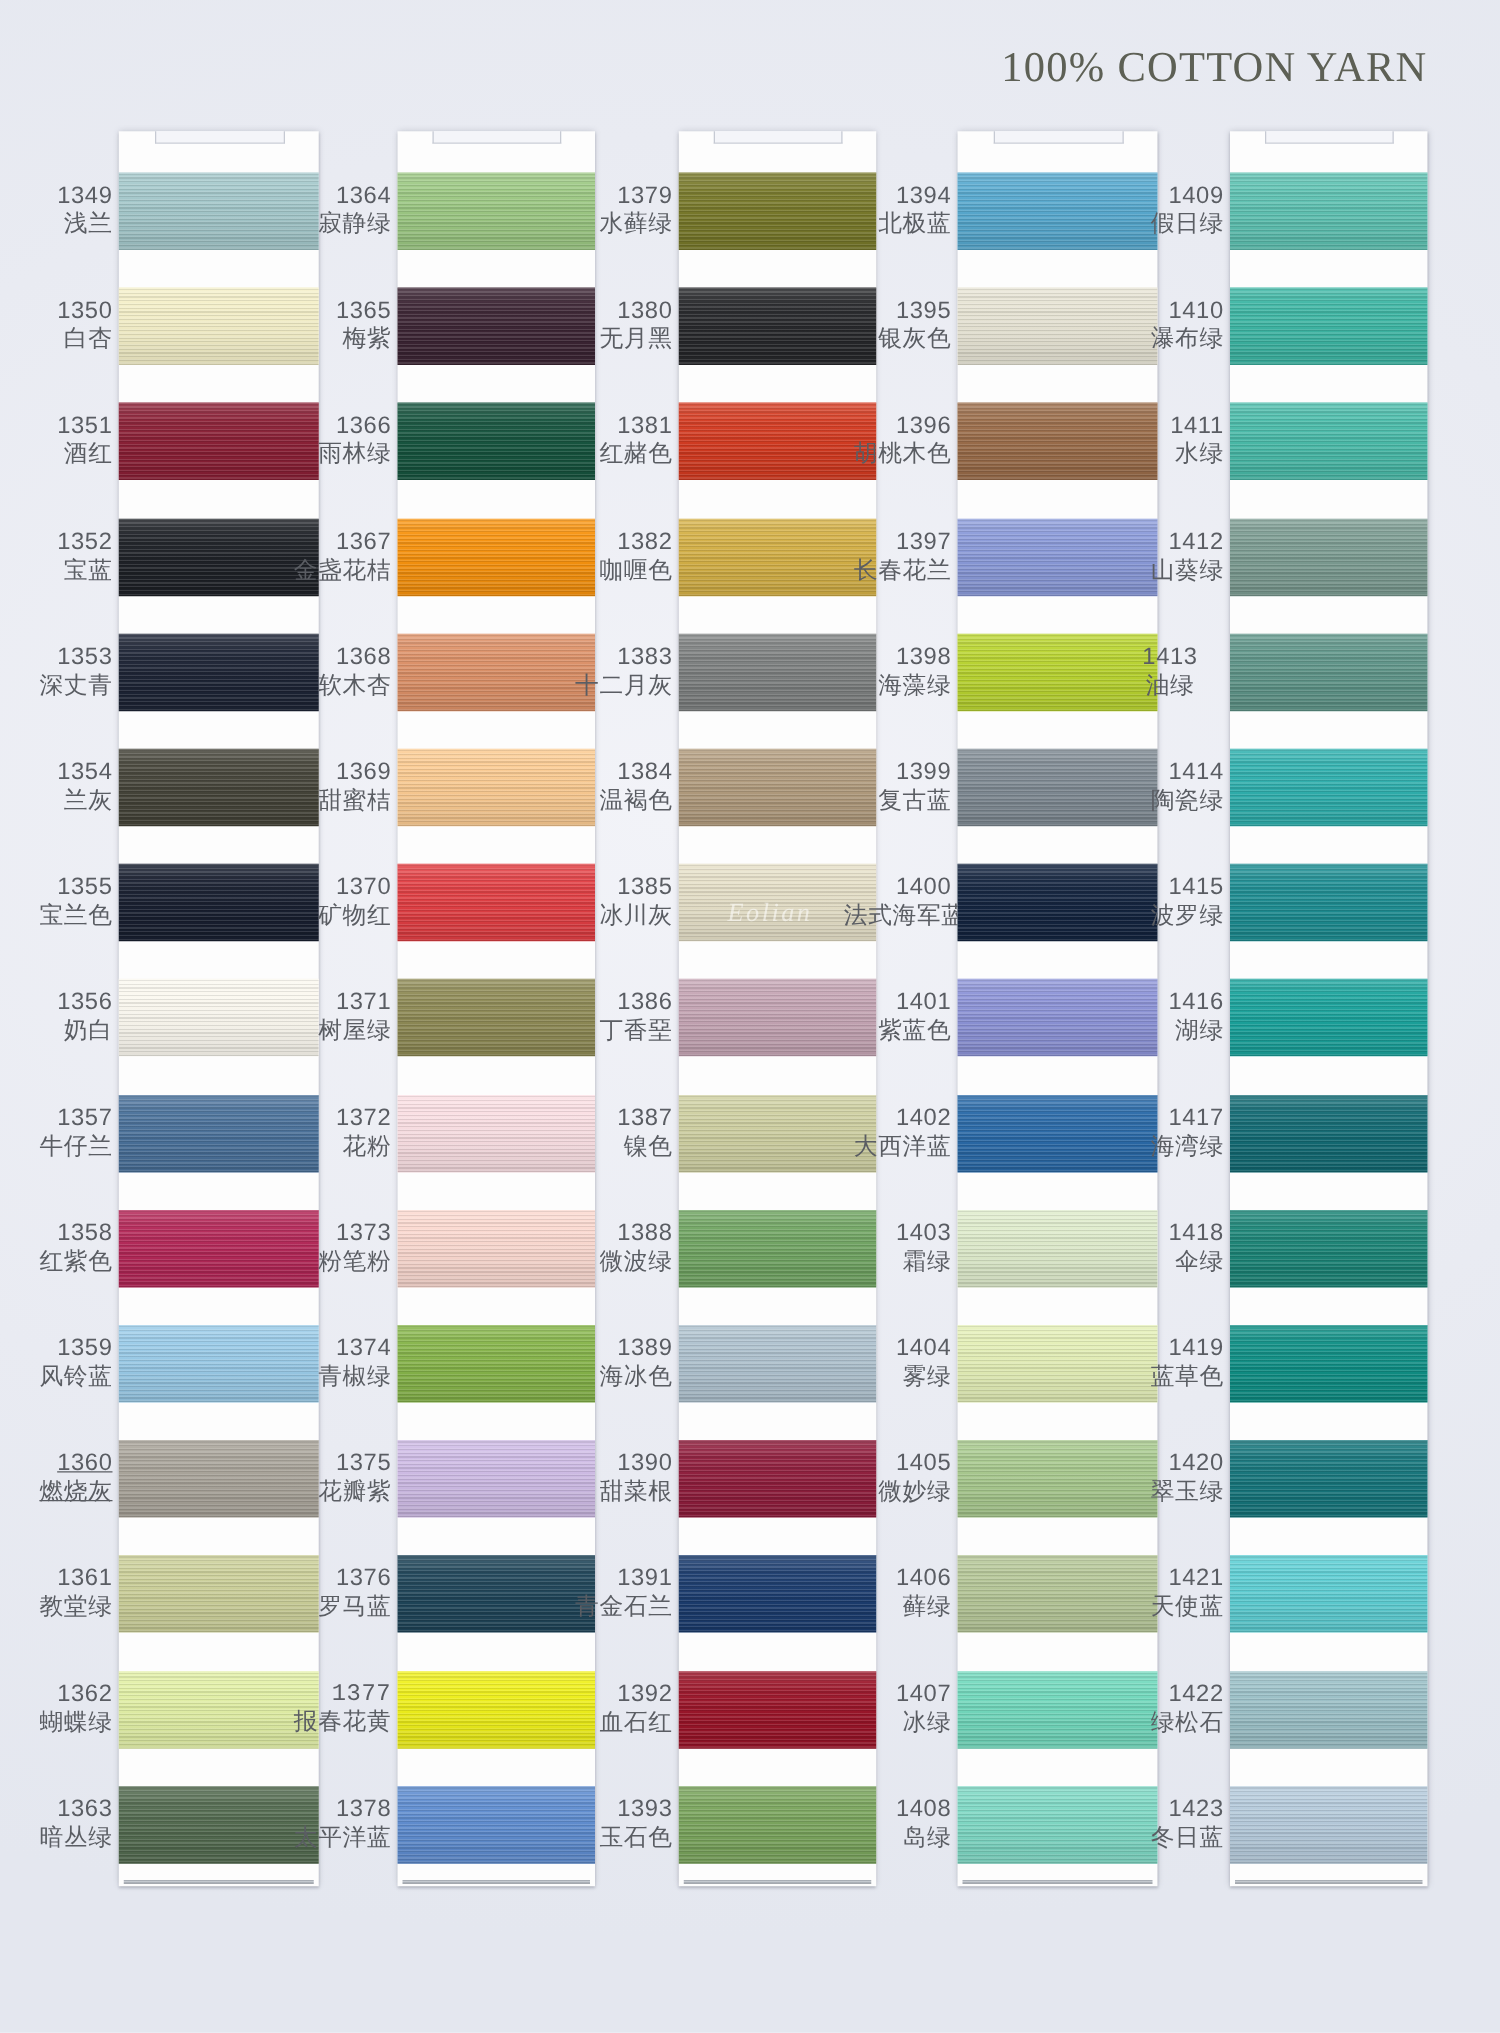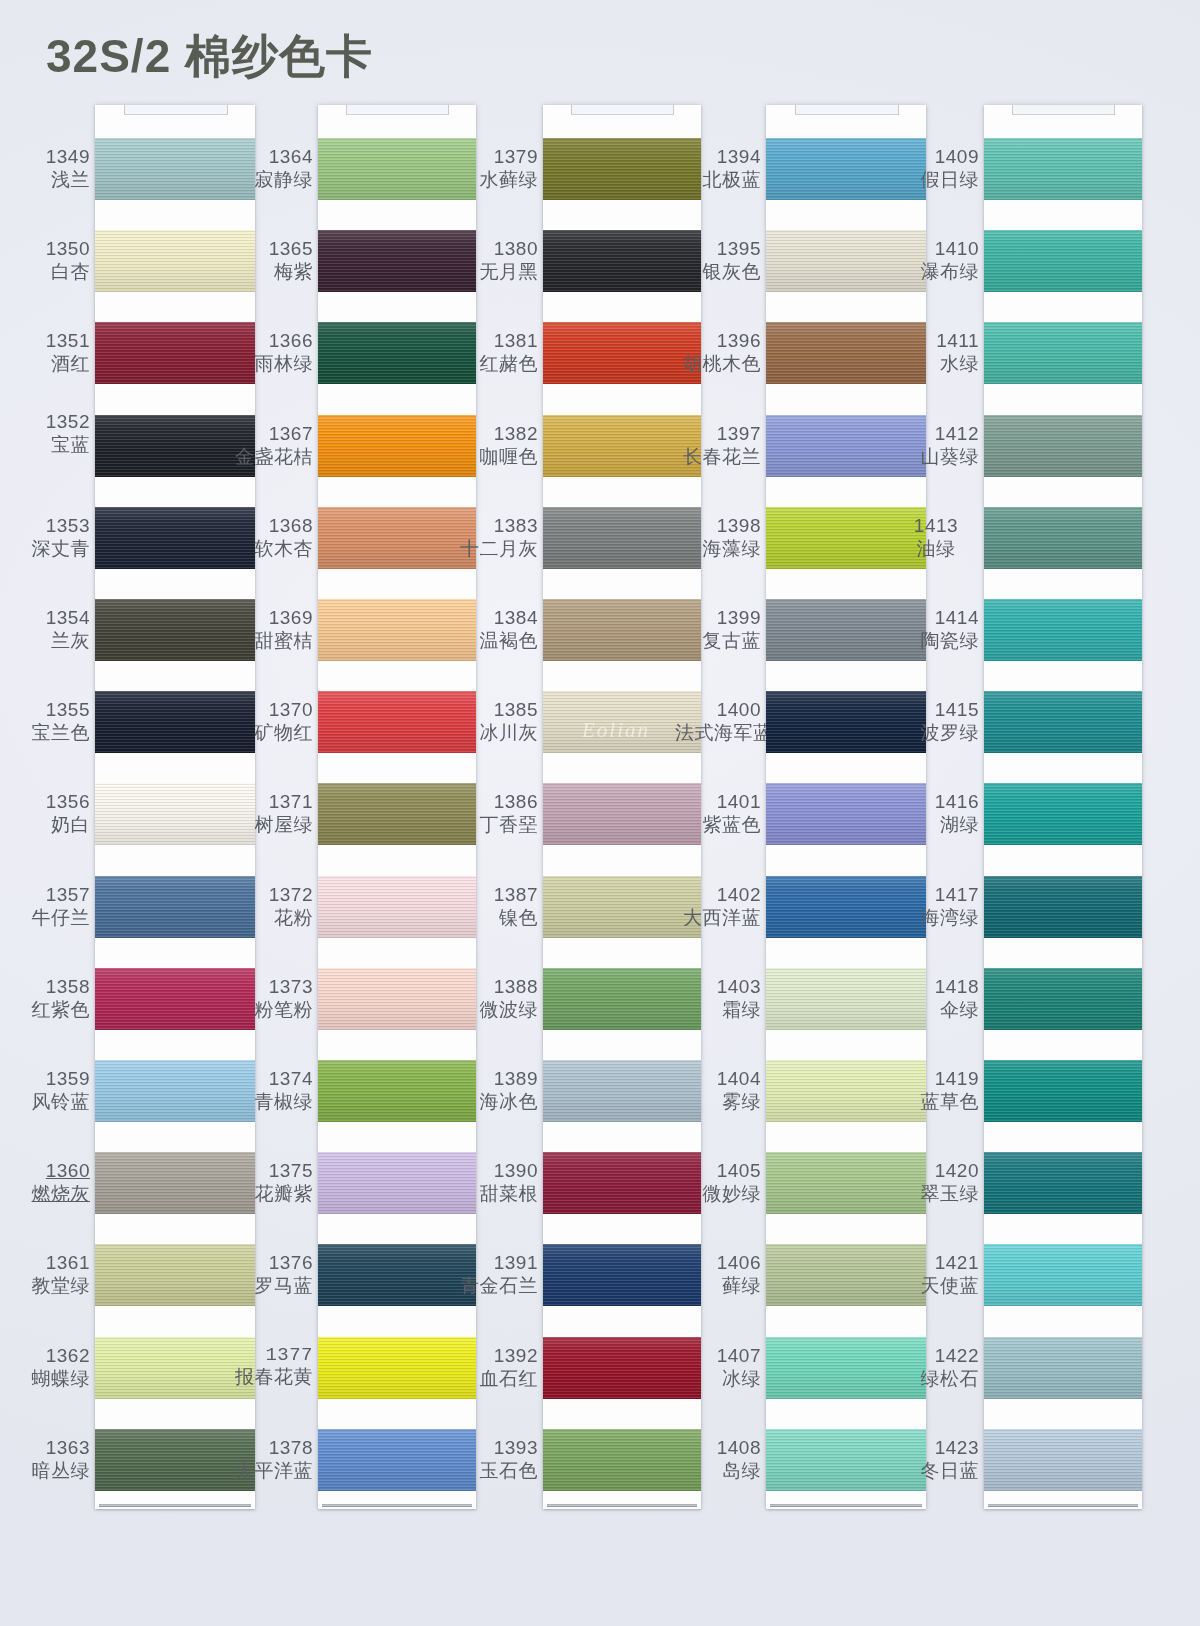--- a/index.html
+++ b/index.html
@@ -83,38 +83,38 @@
     font-size:21px;font-style:italic;color:rgba(255,255,255,.55);
     letter-spacing:2px;pointer-events:none;
   }
 </style>
 </head>
 <body>
 
 <div id="paper"></div>
 
 <div id="header">
-  <div id="title">32S/2 棉纱色卡</div>
+  <div id="subtitle">100% COTTON YARN</div>
 </div>
 
 <div id="columns">
     <div class="column" style="left: 0px;">
       <div class="label" style="left: 4px; width: 86px; top: 40px;">
         <span class="code">1349</span>
         <span class="name">浅兰</span>
       </div>
       <div class="label" style="left: 4px; width: 86px; top: 132px;">
         <span class="code">1350</span>
         <span class="name">白杏</span>
       </div>
       <div class="label" style="left: 4px; width: 86px; top: 224px;">
         <span class="code">1351</span>
         <span class="name">酒红</span>
       </div>
-      <div class="label" style="left: 4px; width: 86px; top: 305px;">
+      <div class="label" style="left: 4px; width: 86px; top: 317px;">
         <span class="code">1352</span>
         <span class="name">宝蓝</span>
       </div>
       <div class="label" style="left: 4px; width: 86px; top: 409px;">
         <span class="code">1353</span>
         <span class="name">深丈青</span>
       </div>
       <div class="label" style="left: 4px; width: 86px; top: 501px;">
         <span class="code">1354</span>
         <span class="name">兰灰</span>

